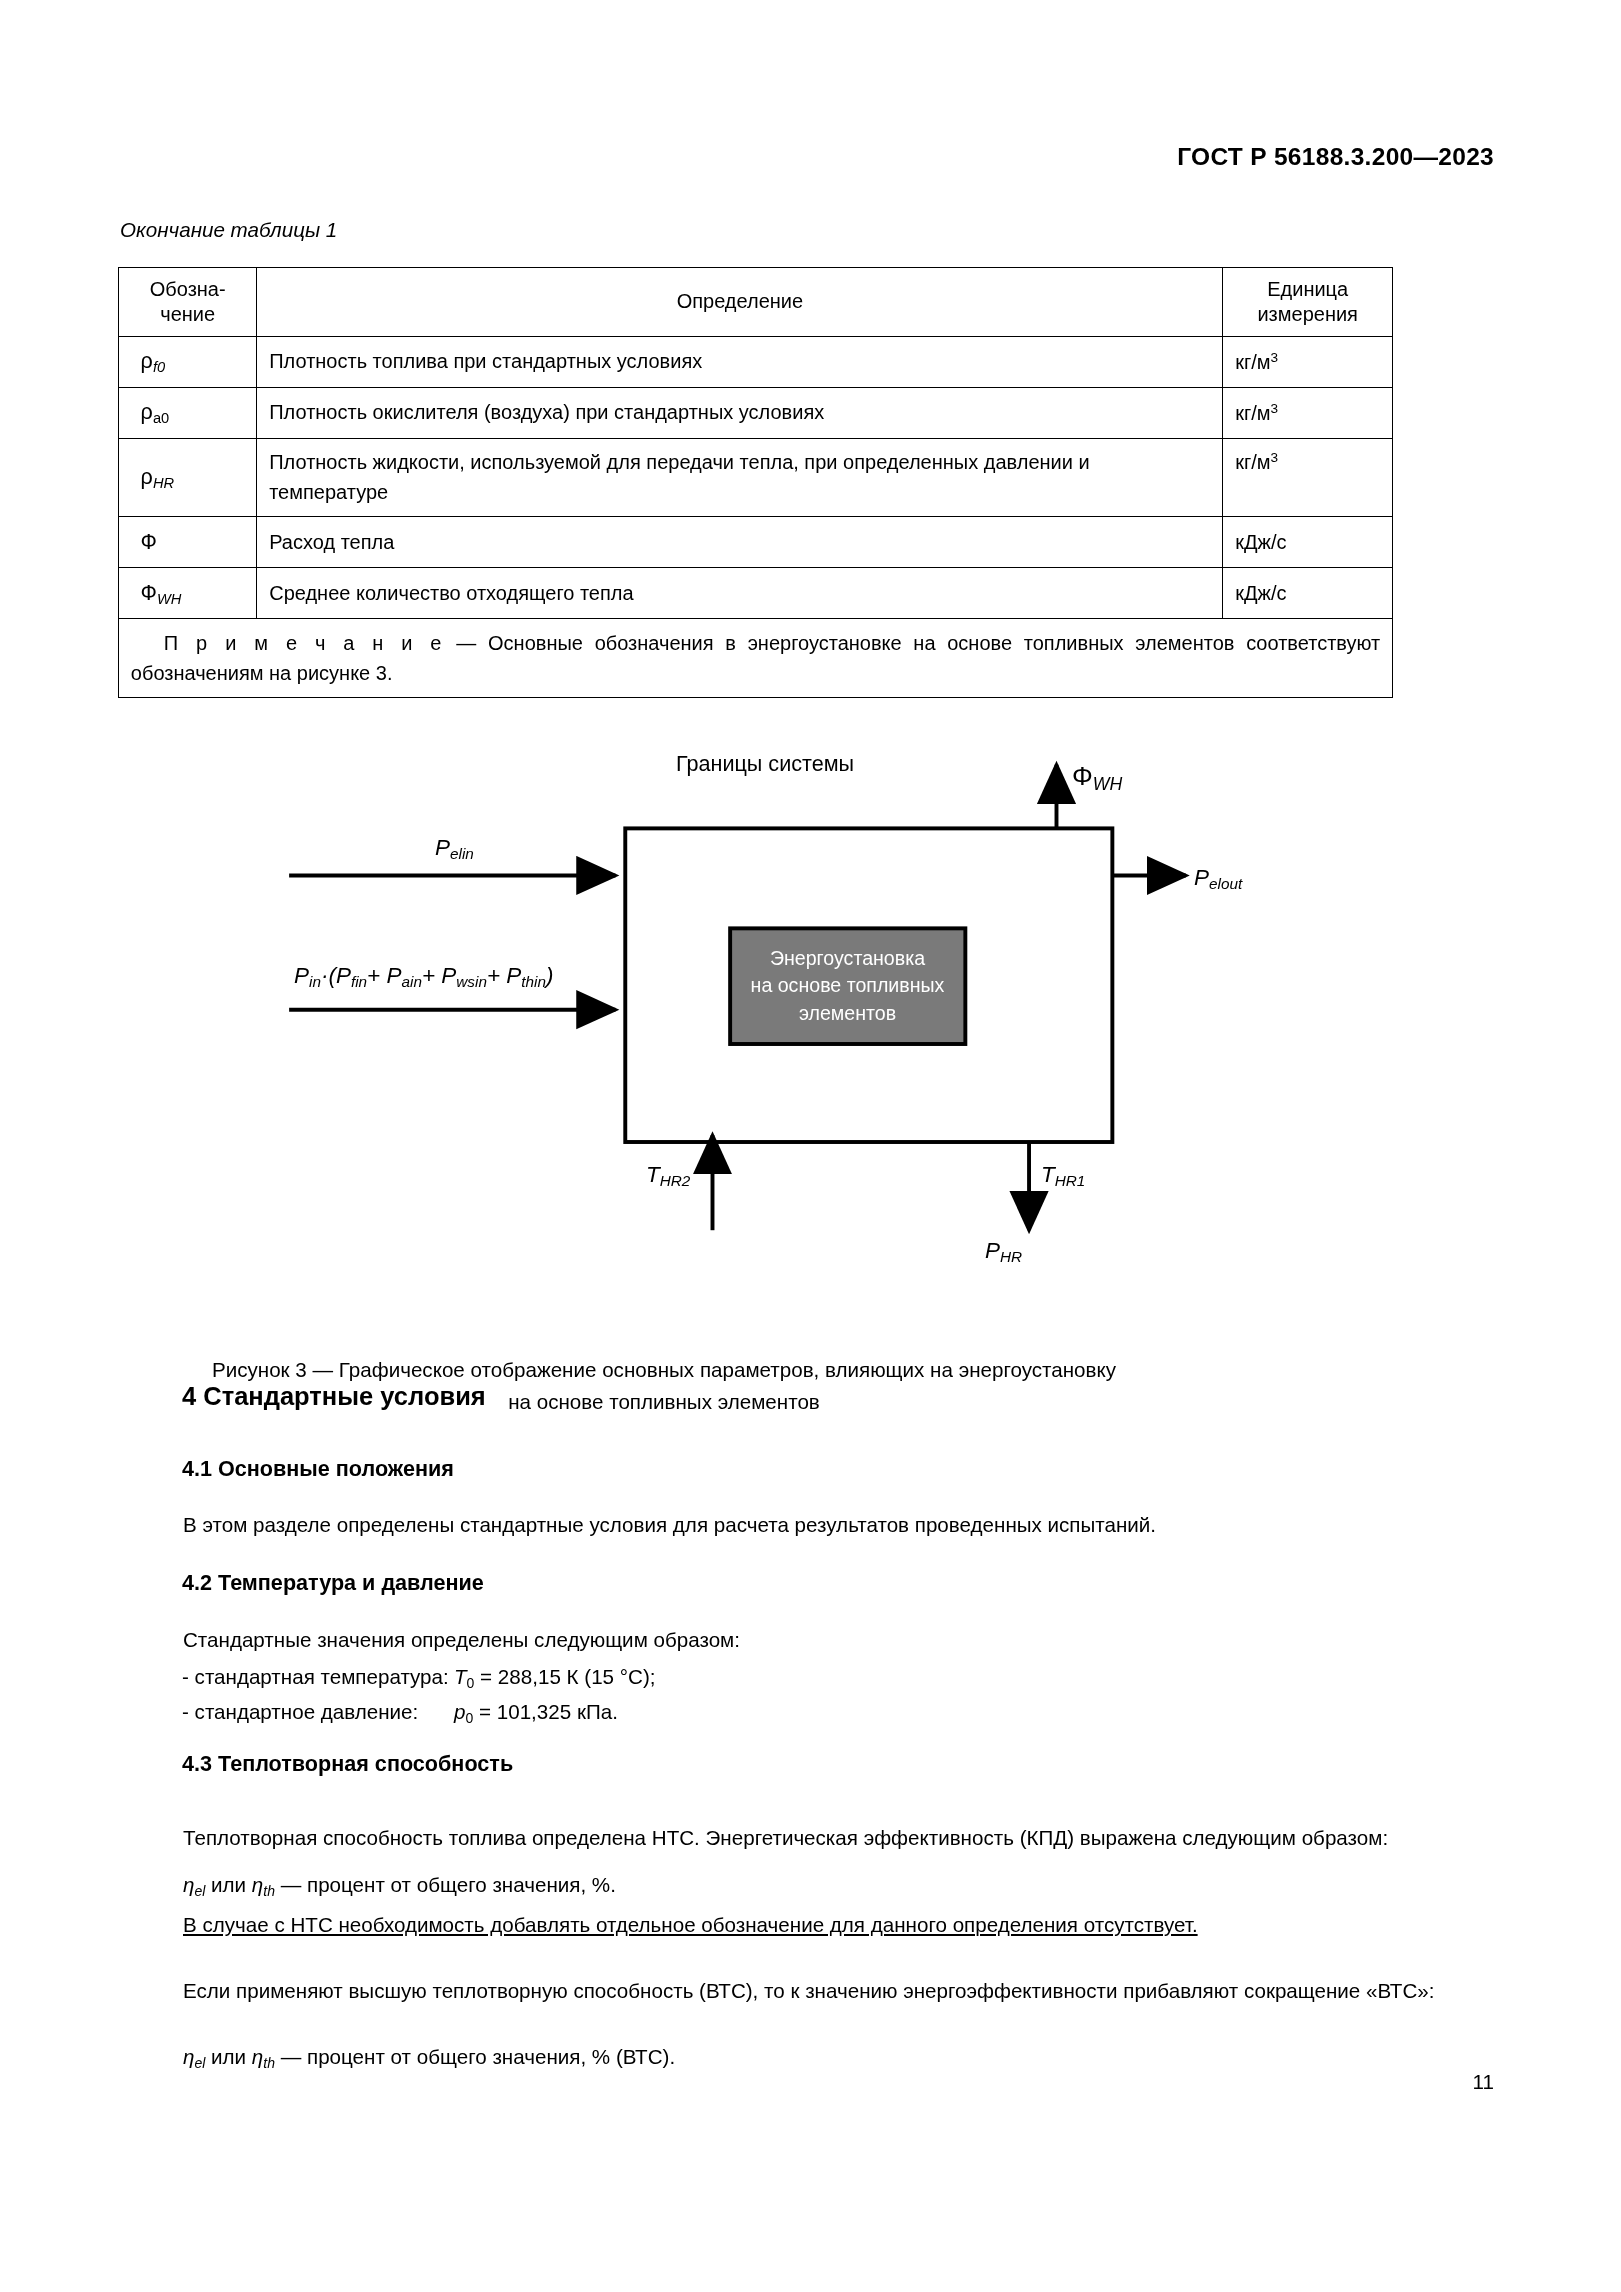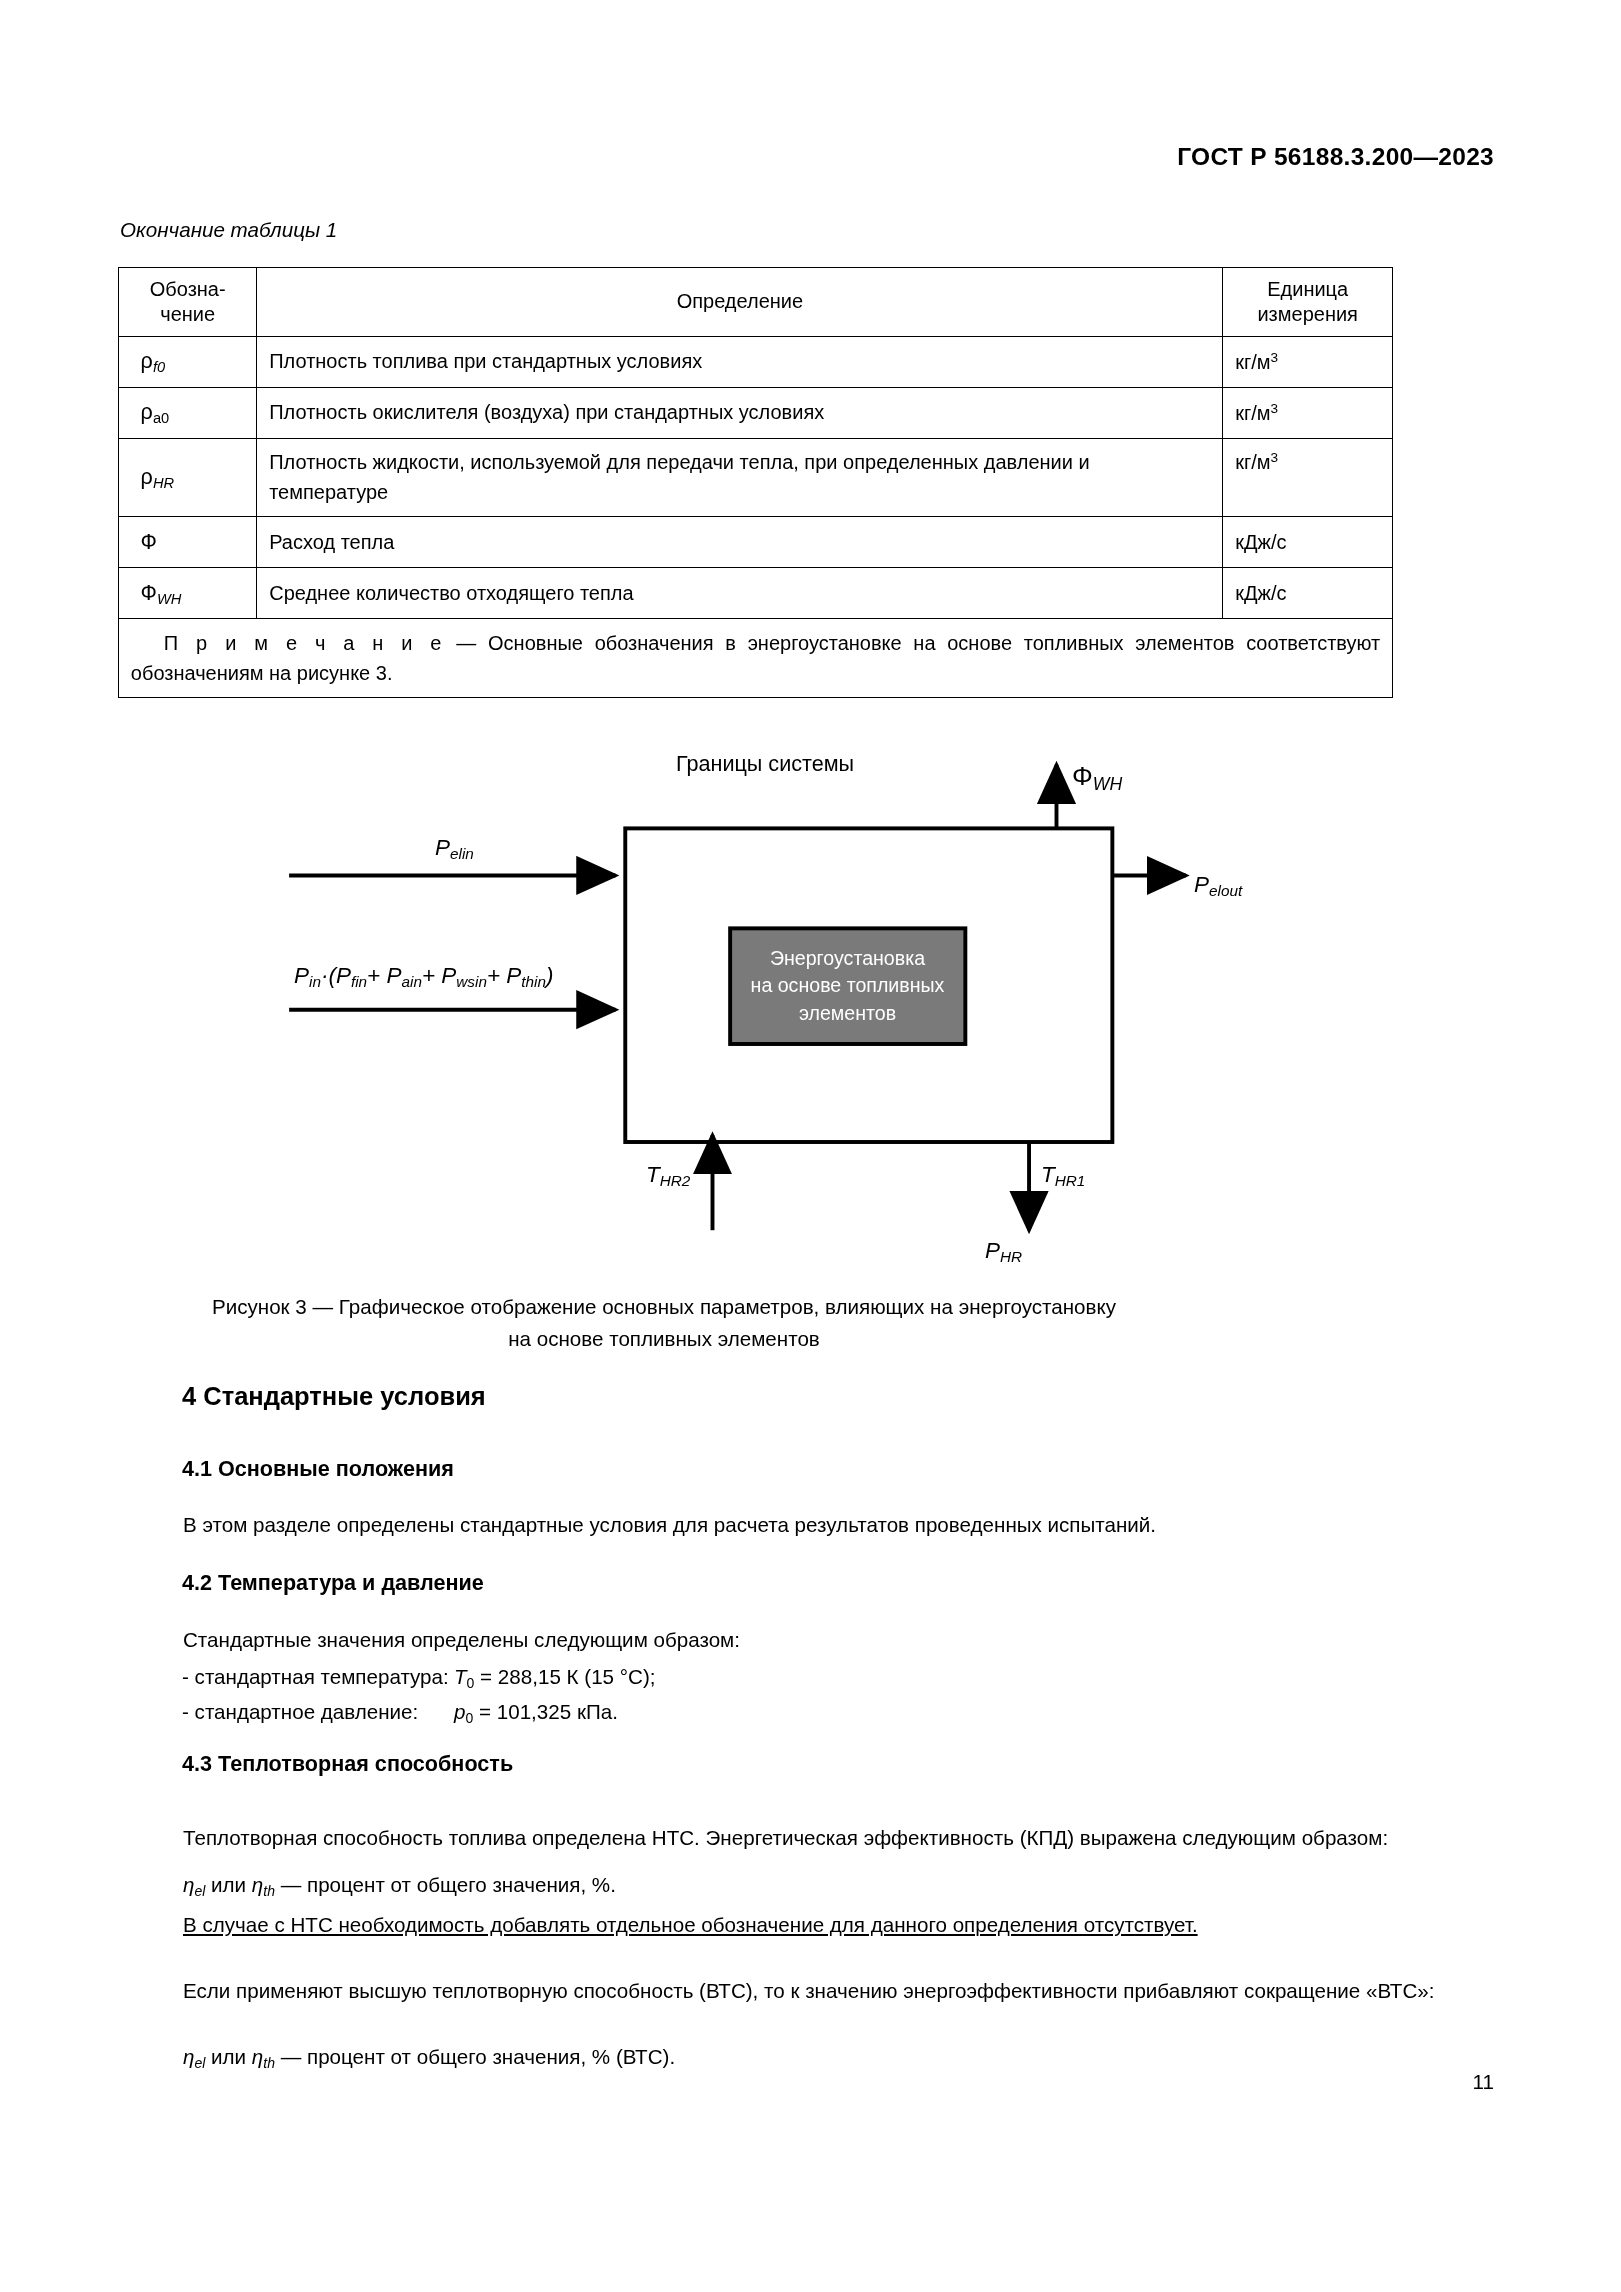--- a/index.html
+++ b/index.html
@@ -55,21 +55,21 @@
   }
   .note-lead { letter-spacing:3.1px; }
   .note-indent { display:inline-block; width:33px; }
 
   
   .diagram { position:absolute; left:0; top:745px; width:1621px; height:549px; }
   .diagram svg { display:block; }
 
   
   .fig-caption {
-    position:absolute; left:0; top:1291px; width:1328px;
+    position:absolute; left:0; top:1354px; width:1328px;
     text-align:center; font-size:20.6px; line-height:1.55;
   }
 
   
   .h1 {
     position:absolute; left:182px;
     font-size:25.5px; font-weight:bold;
   }
   .h2 {
     position:absolute; left:182px;
@@ -176,21 +176,21 @@
     <div style="position:absolute;left:676px;top:5.9px;font-size:21.6px;">Границы системы</div>
 
     <div style="position:absolute;left:1072px;top:15.7px;font-size:26px;">
       <span>Φ</span><span class="sub ital">WH</span>
     </div>
 
     <div style="position:absolute;left:435px;top:90px;font-size:22.5px;">
       <span class="ital">P</span><span class="sub ital">elin</span>
     </div>
 
-    <div style="position:absolute;left:1194px;top:120px;font-size:22.5px;margin-top:7px;">
+    <div style="position:absolute;left:1194px;top:120px;font-size:22.5px;">
       <span class="ital">P</span><span class="sub ital">elout</span>
     </div>
 
     <div style="position:absolute;left:294px;top:218px;font-size:22.5px;white-space:nowrap;">
       <span class="ital">P</span><span class="sub ital">in</span><span class="ital">·(P</span><span class="sub ital">fin</span><span class="ital">+ P</span><span class="sub ital">ain</span><span class="ital">+ P</span><span class="sub ital">wsin</span><span class="ital">+ P</span><span class="sub ital">thin</span><span class="ital">)</span>
     </div>
 
     <div style="position:absolute;left:730px;top:183px;width:235px;height:116px;display:flex;flex-direction:column;align-items:center;justify-content:center;color:#ffffff;font-size:19.6px;line-height:1.38;">
       <span>Энергоустановка</span>
       <span>на основе топливных</span>

